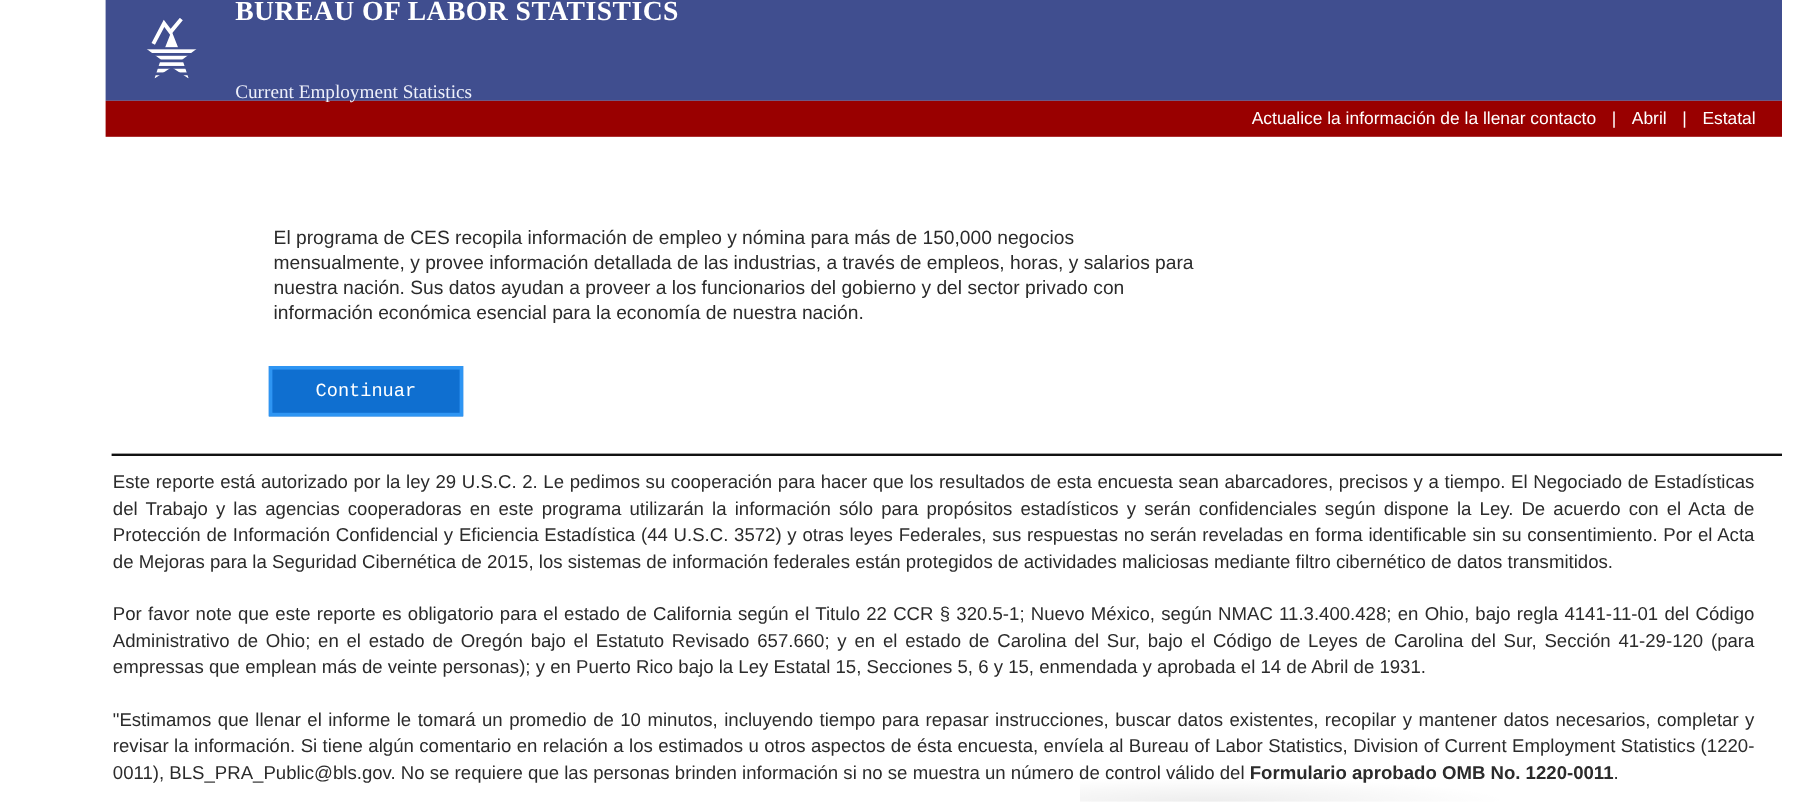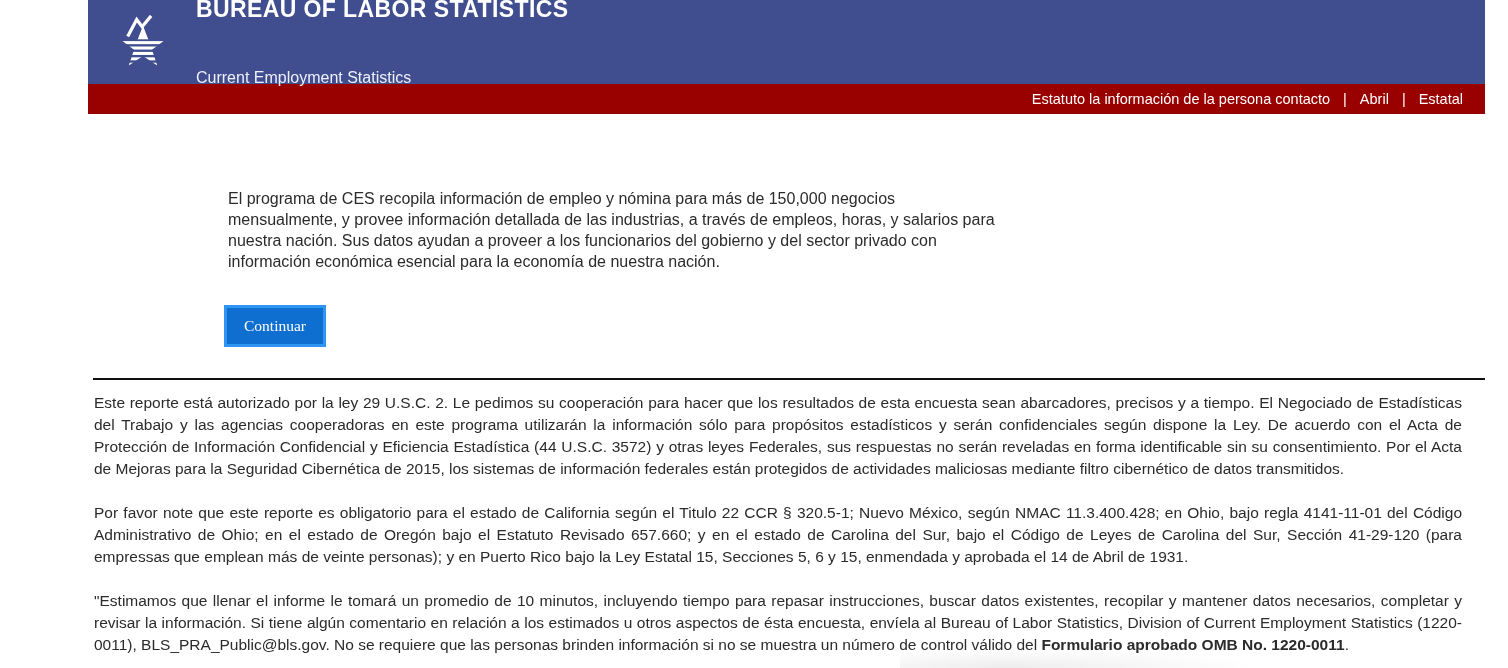--- a/index.html
+++ b/index.html
@@ -13,20 +13,21 @@
   }
   .page { margin-left: 88px; width: 1397px; }
 
   
   .header {
     height: 84px;
     background: #404e8f;
     display: flex;
     align-items: center;
     padding-left: 28px;
+    font-family: Liberation Serif, serif;
   }
   .logo { width: 54px; height: 54px; margin-right: 26px; flex: 0 0 auto; }
   .header-titles { color: #ffffff; }
   .header-title {
     font-size: 23px;
     font-weight: bold;
     letter-spacing: 0.4px;
     line-height: 25px;
   }
   .header-subtitle {
@@ -62,23 +63,23 @@
   .thanks {
     font-size: 16px;
     margin: 22px 0 0 0;
   }
   .continue-btn {
     display: inline-block;
     margin: 33px 0 0 -4px;
     background: #0f6fd0;
     border: 3px solid #2e95f3;
     color: #ffffff;
-    font-family: Liberation Serif, serif;
+    font-family: Liberation Mono, monospace;
     font-size: 15.5px;
-    padding: 9px 17px;
+    padding: 9px 36px;
     cursor: pointer;
   }
 
   
   .rule-black {
     border: none;
     border-top: 2px solid #111111;
     margin: 31px 0 0 5px;
     width: 1392px;
   }
@@ -124,21 +125,21 @@
         <rect x="0" y="53" width="60" height="3.4" fill="#ffffff"></rect>
       </g>
     </svg>
     <div class="header-titles">
       <div class="header-title">BUREAU OF LABOR STATISTICS</div>
       <div class="header-subtitle">Current Employment Statistics</div>
     </div>
   </div>
 
   <div class="navbar">
-    <a class="nav-link">Estatuto la información de la persona contacto</a>
+    <a class="nav-link">Actualice la información de la llenar contacto</a>
     <span class="nav-sep">|</span>
     <a class="nav-link">Abril</a>
     <span class="nav-sep">|</span>
     <a class="nav-link">Estatal</a>
   </div>
 
   <div class="main">
     <p class="intro">El programa de CES recopila información de empleo y nómina para más de 150,000 negocios mensualmente, y provee información detallada de las industrias, a través de empleos, horas, y salarios para nuestra nación. Sus datos ayudan a proveer a los funcionarios del gobierno y del sector privado con información económica esencial para la economía de nuestra nación.</p>
     <button class="continue-btn">Continuar</button>
   </div>

